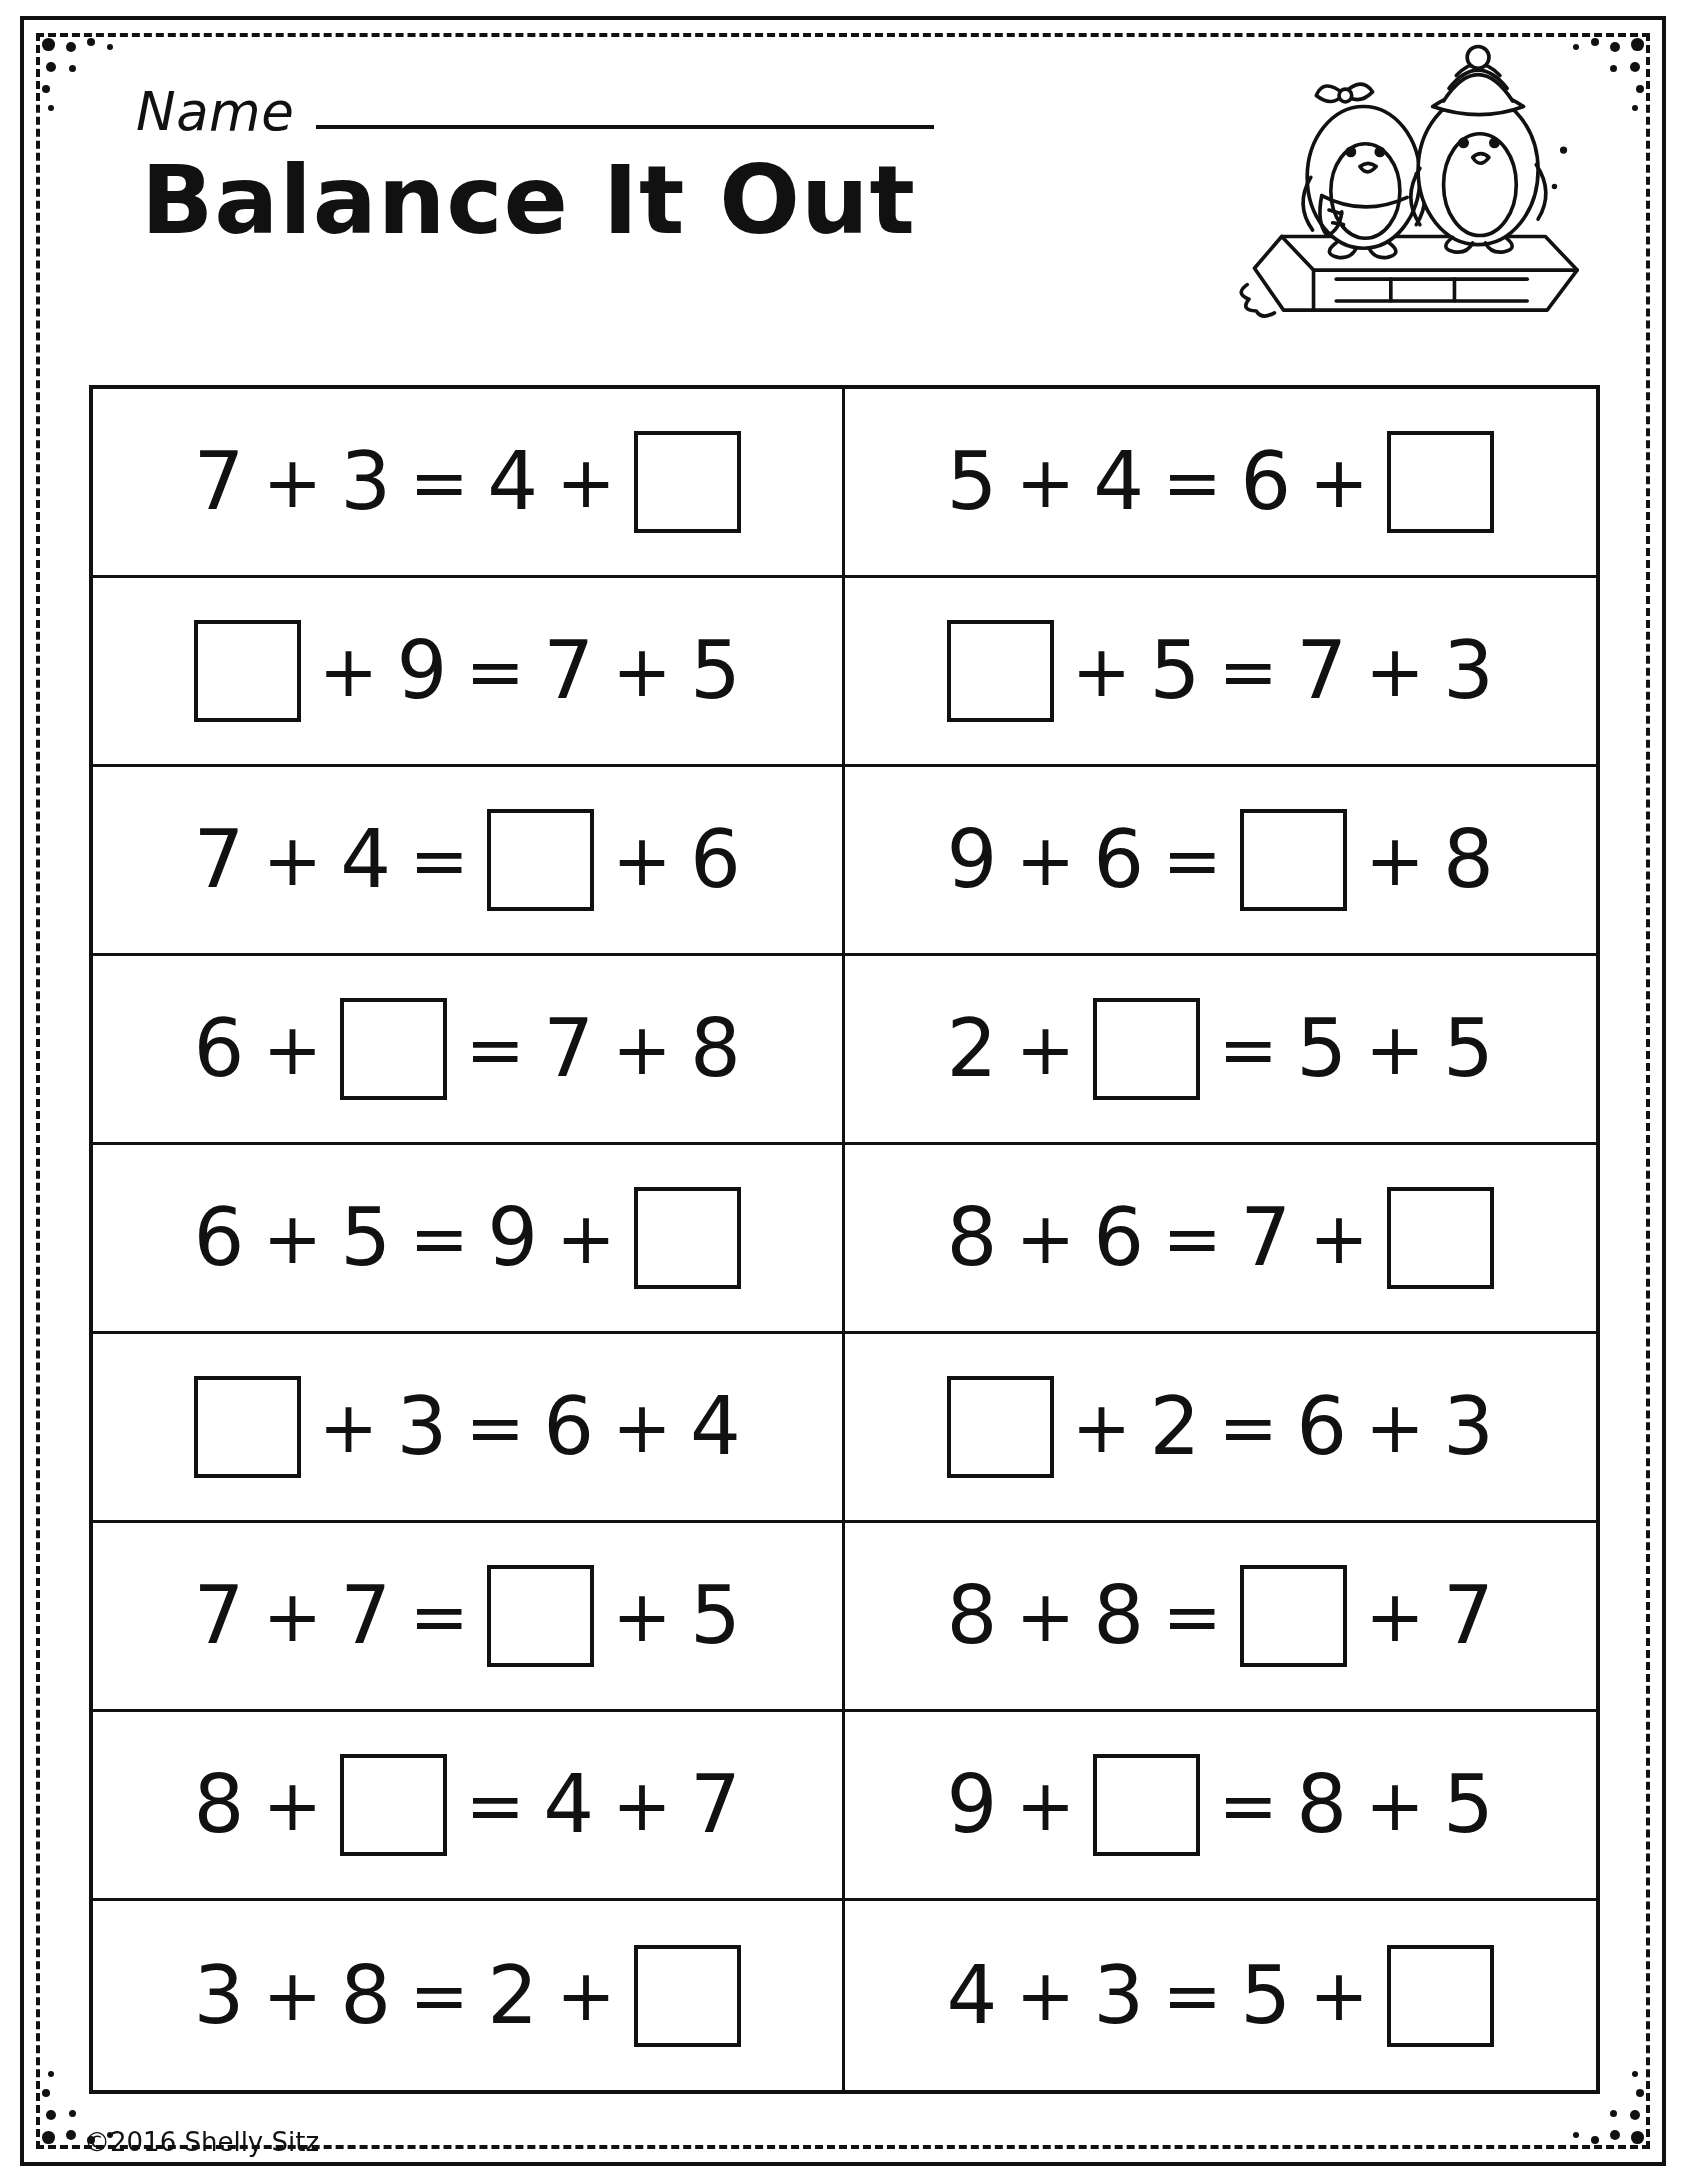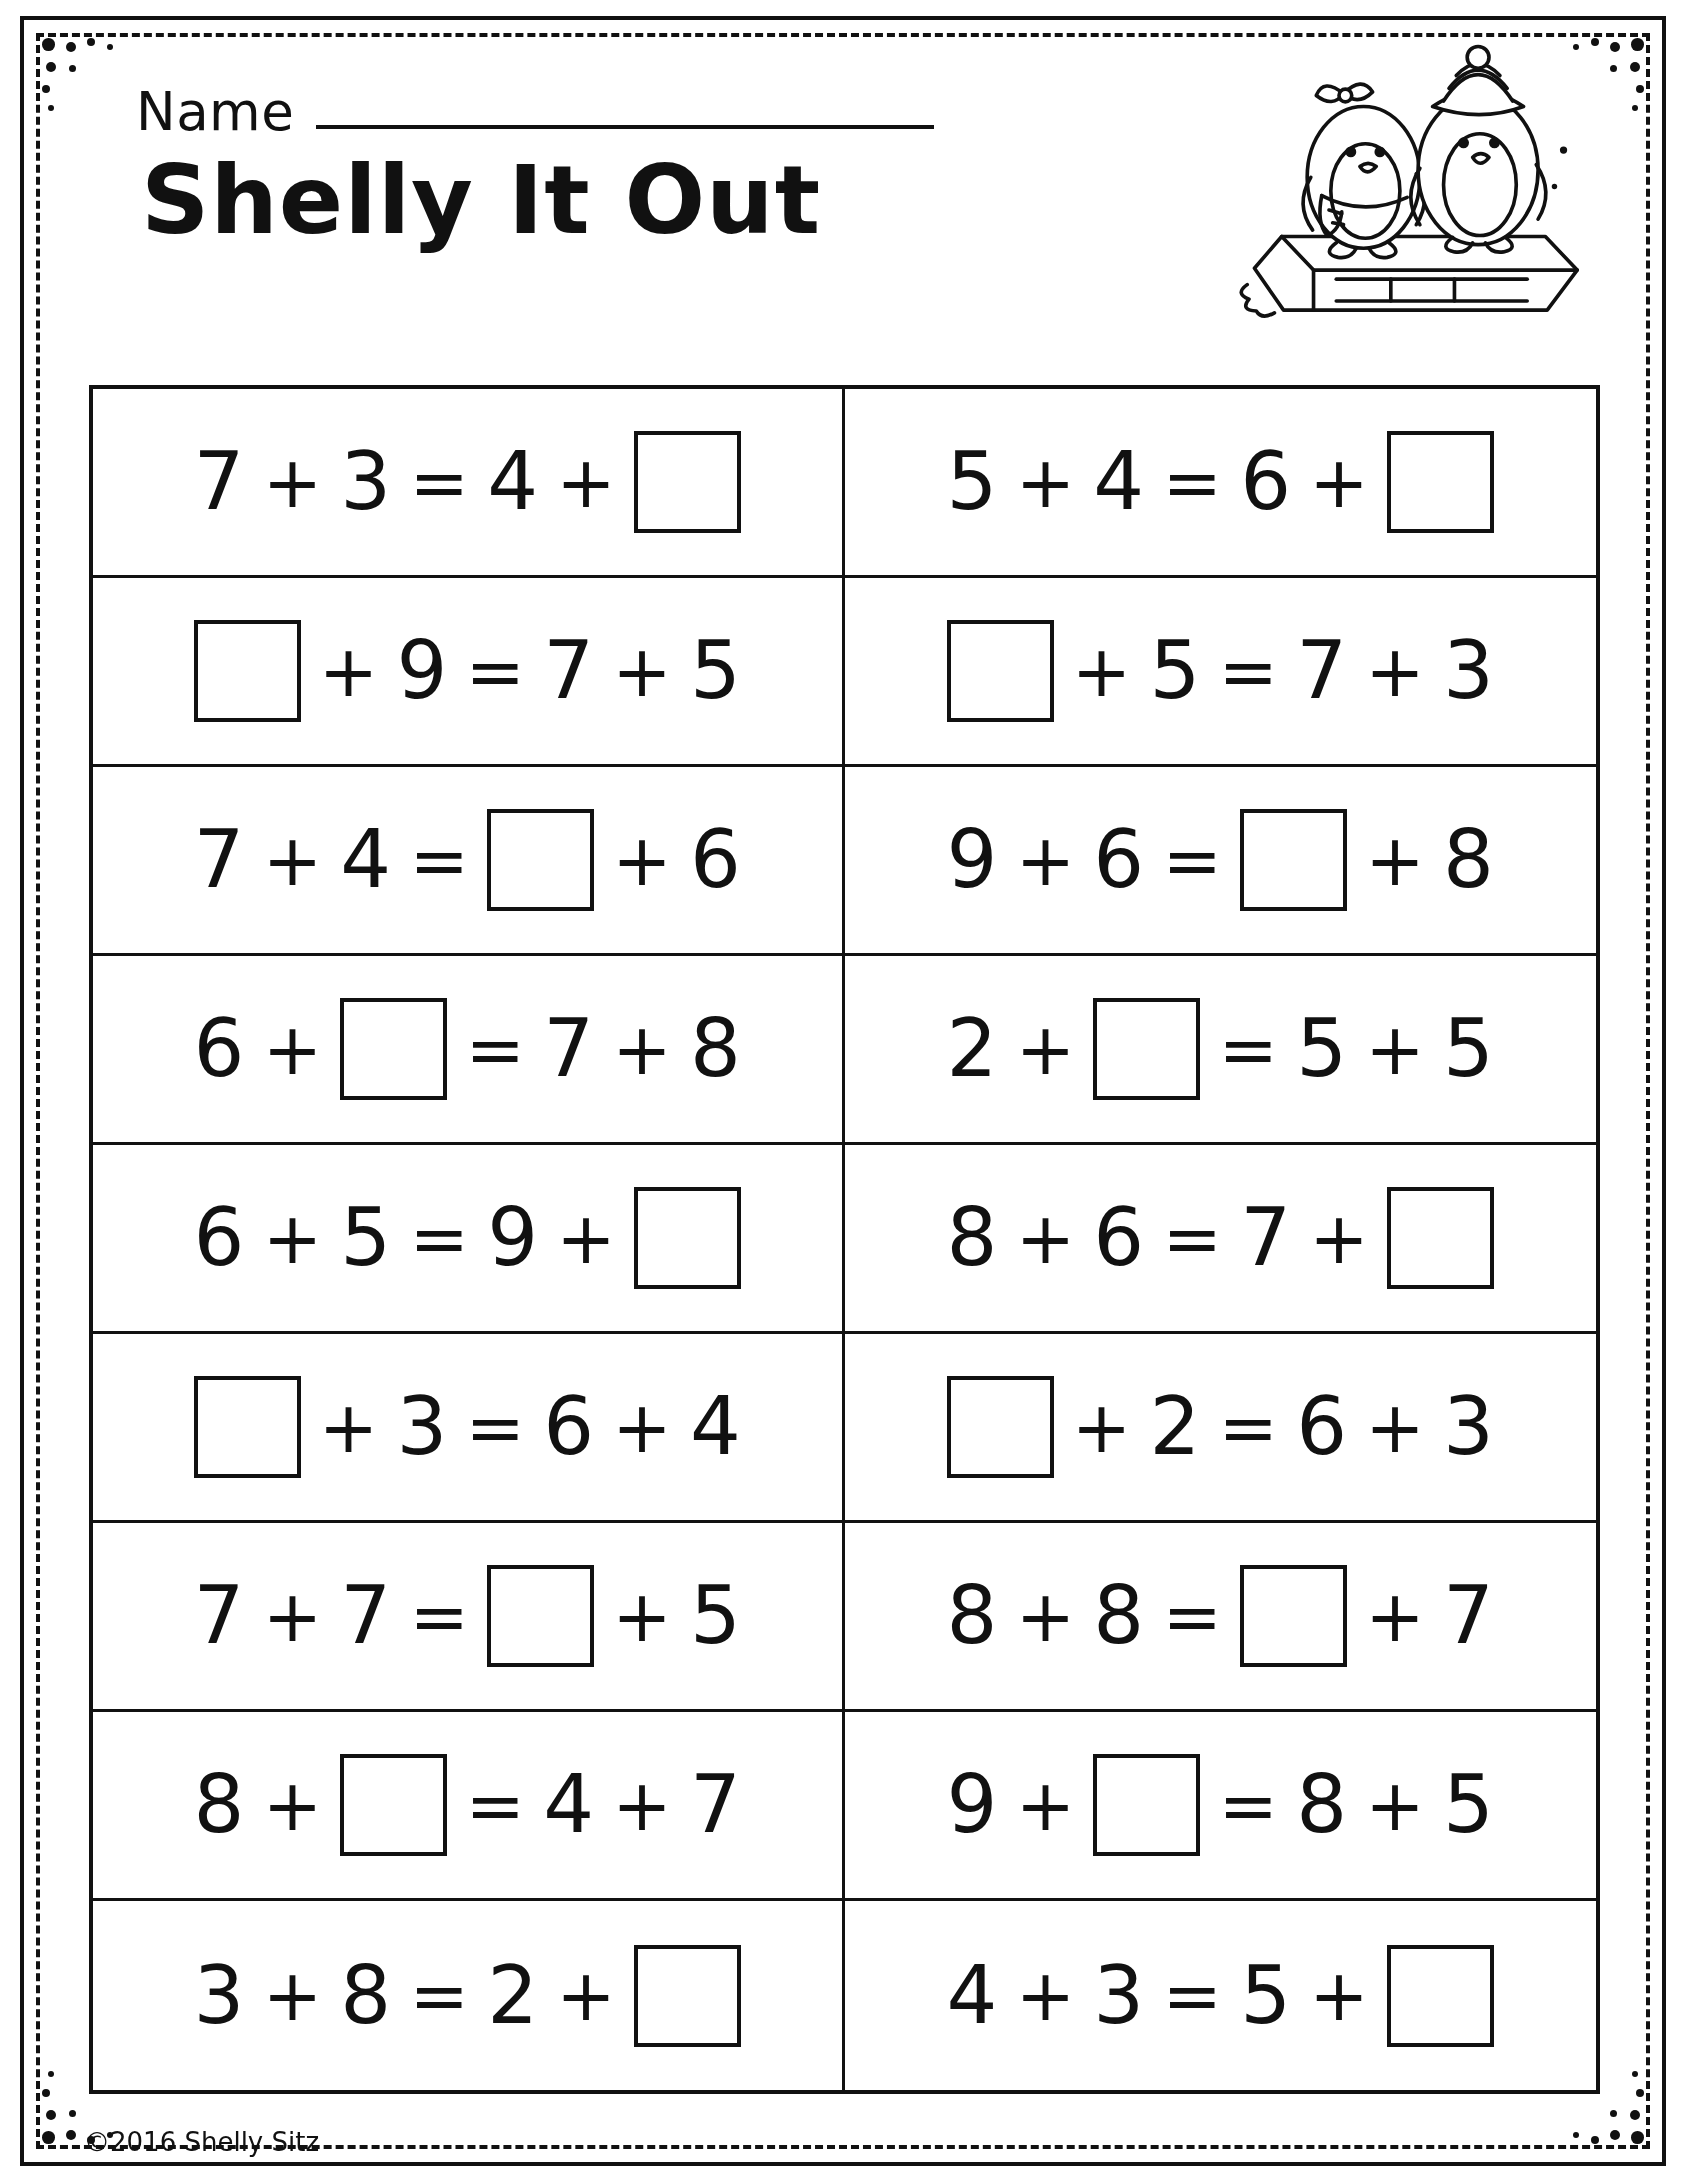--- a/index.html
+++ b/index.html
@@ -60,20 +60,21 @@
     position: absolute;
     left: 86px;
     top: 55px;
     width: 1514px;
   }
   .name-row {
     display: flex;
     align-items: flex-end;
     margin-left: 50px;
     height: 87px;
+    font-style: italic;
   }
   .name-label {
     font-size: 53px;
     color: #111;
     letter-spacing: 0.5px;
     font-family: "DejaVu Sans", sans-serif;
   }
   .name-line {
     flex: 0 0 618px;
     margin-left: 22px;
@@ -212,21 +213,21 @@
     <span style="left:0;top:47px;width:8.2px;height:8.2px"></span>
     <span style="left:65px;top:5.5px;width:6.4px;height:6.4px"></span>
     <span style="left:5.5px;top:67px;width:6.4px;height:6.4px"></span>
   </div>
 
   <div class="content">
     <div class="name-row">
       <div class="name-label">Name</div>
       <div class="name-line"></div>
     </div>
-    <div class="title">Shelly It Out</div>
+    <div class="title">Balance It Out</div>
   </div>
 
   <div class="clipart">
     <svg viewBox="0 0 400 330" width="364" height="300" xmlns="http://www.w3.org/2000/svg">
       <g fill="none" stroke="#111" stroke-width="4" stroke-linecap="round" stroke-linejoin="round">
 
         <path d="M30 250 L60 215 L350 215 L385 252 L352 296 L62 296 Z" fill="#fff"></path>
         <path d="M60 215 L95 252 L352 252 L385 252"></path>
         <path d="M95 252 L95 296"></path>
         <path d="M120 262 L330 262"></path>

